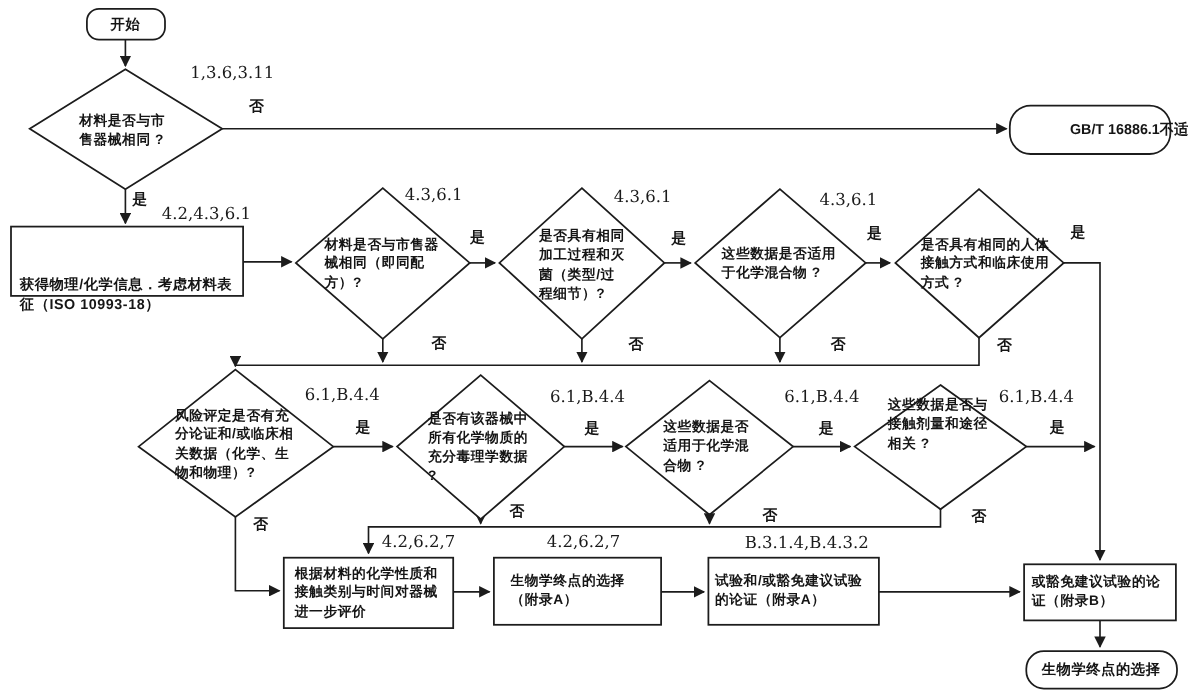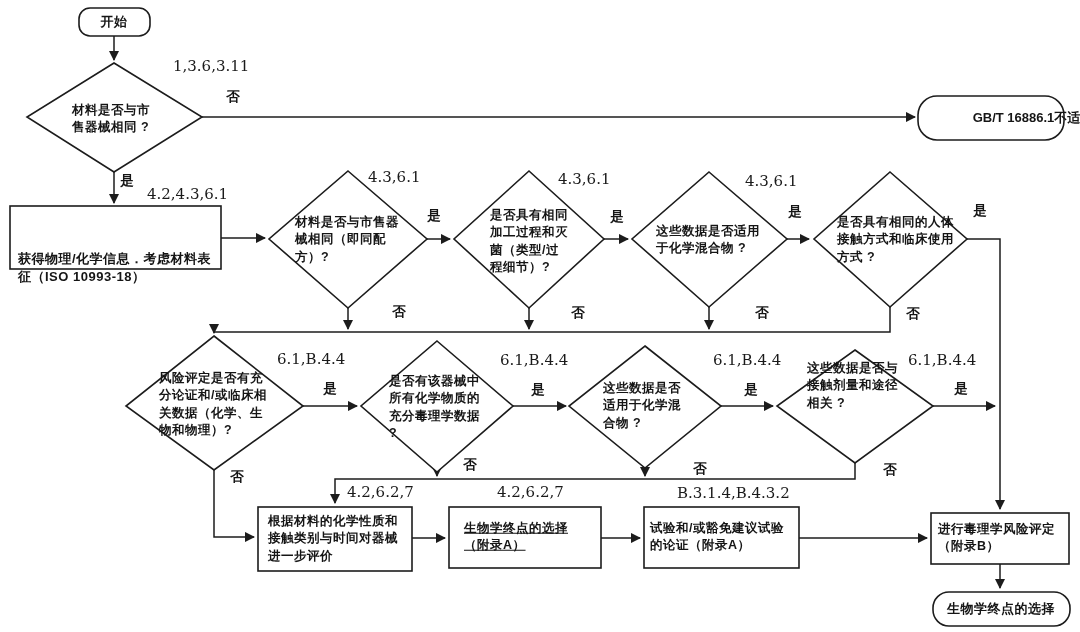--- a/index.html
+++ b/index.html
@@ -90,23 +90,23 @@
   <div class="txt sz13" style="left:115px;top:254px;width:194px;margin-top:14px;">获得物理/化学信息．考虑材料表征（ISO 10993-18）</div>
   <div class="txt" style="left:349px;top:240px;width:108px;">材料是否与市售器械相同（即同配方）?</div>
   <div class="txt" style="left:529px;top:241px;width:78px;">是否具有相同加工过程和灭菌（类型/过程细节）?</div>
   <div class="txt" style="left:709px;top:240px;width:106px;">这些数据是否适用于化学混合物 ?</div>
   <div class="txt" style="left:896px;top:240px;width:118px;">是否具有相同的人体接触方式和临床使用方式 ?</div>
   <div class="txt" style="left:214px;top:404px;width:110px;">风险评定是否有充分论证和/或临床相关数据（化学、生物和物理）?</div>
   <div class="txt" style="left:437px;top:407px;width:96px;">是否有该器械中所有化学物质的充分毒理学数据 ?</div>
   <div class="txt" style="left:645px;top:406px;width:84px;">这些数据是否适用于化学混合物 ?</div>
   <div class="txt" style="left:855px;top:386px;width:96px;">这些数据是否与接触剂量和途径相关 ?</div>
   <div class="txt" style="left:335px;top:539px;width:134px;">根据材料的化学性质和接触类别与时间对器械进一步评价</div>
-  <div class="txt" style="left:525px;top:537px;width:122px;text-decoration:underline;">生物学终点的选择（附录A）</div>
+  <div class="txt" style="left:525px;top:537px;width:122px;">生物学终点的选择（附录A）</div>
   <div class="txt" style="left:721px;top:537px;width:142px;">试验和/或豁免建议试验的论证（附录A）</div>
-  <div class="txt" style="left:1000px;top:538px;width:124px;">进行毒理学风险评定（附录B）</div>
+  <div class="txt" style="left:1000px;top:538px;width:124px;">或豁免建议试验的论证（附录B）</div>
   <div class="txt nowrap sz13" style="left:1001px;top:609px;">生物学终点的选择</div>
 
   <span class="lbl" style="left:127px;top:181px;">是</span>
   <span class="lbl" style="left:434px;top:216px;">是</span>
   <span class="lbl" style="left:617px;top:217px;">是</span>
   <span class="lbl" style="left:795px;top:212px;">是</span>
   <span class="lbl" style="left:980px;top:211px;">是</span>
   <span class="lbl" style="left:330px;top:389px;">是</span>
   <span class="lbl" style="left:538px;top:390px;">是</span>
   <span class="lbl" style="left:751px;top:390px;">是</span>

